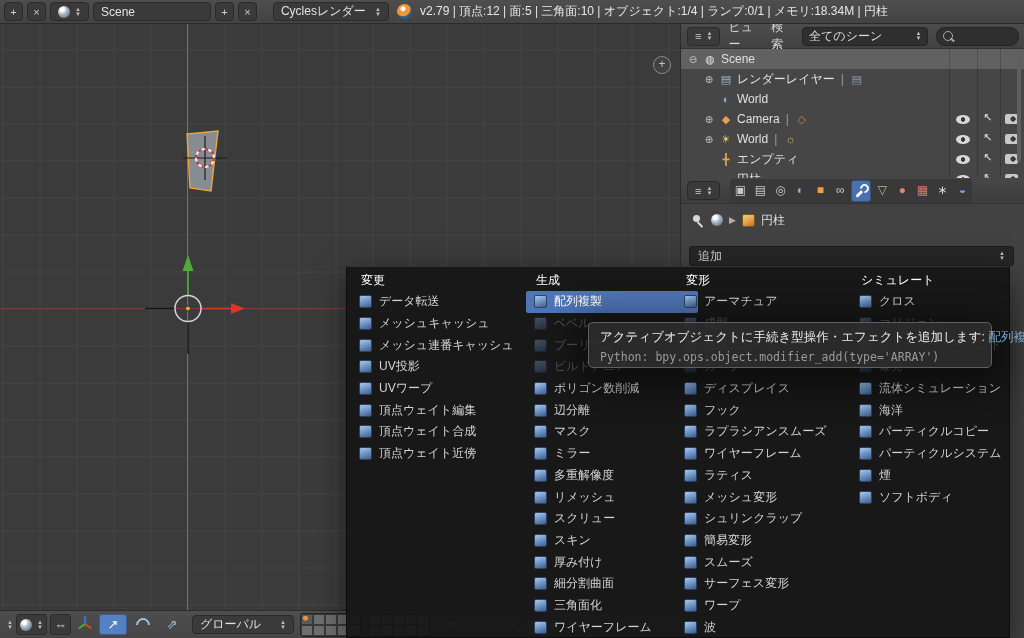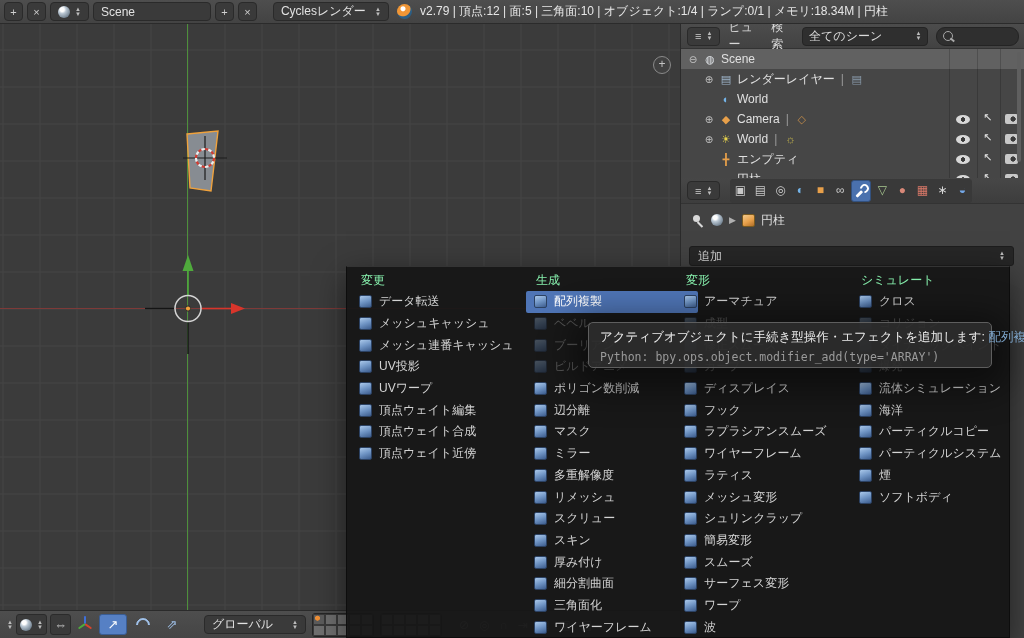--- a/index.html
+++ b/index.html
@@ -98,21 +98,21 @@
   .crumb-arrow{color:#b0b0b0;font-size:9px;}
   #add-button{left:8px;top:68px;width:325px;height:20px;background:#262626;border:1px solid #1d1d1d;border-radius:3px;
     display:flex;align-items:center;color:#d4d4d4;padding:0 8px;box-sizing:border-box;}
   #add-button .stepper{margin-left:auto;}
 
   
   #modifier-menu{left:346px;top:266px;width:664px;height:372px;background:rgba(22,22,22,0.93);
     border:1px solid #0d0d0d;border-top-color:#343434;box-sizing:border-box;z-index:50;
     box-shadow:0 10px 30px rgba(0,0,0,.5);}
   .menu-col{position:absolute;top:0;width:172px;}
-  .menu-title{height:24px;line-height:26px;padding-left:10px;color:#86efac;}
+  .menu-title{height:24px;line-height:26px;padding-left:10px;color:#ffffff;}
   .menu-item{height:21.7px;display:flex;align-items:center;gap:7px;padding-left:8px;color:#d4d4d4;border-radius:2px;}
   .menu-item.active{background:#4f75b6;color:#fff;}
   .menu-item.dimmed{opacity:.32;}
   .mi-icon{width:13px;height:13px;border-radius:2px;flex:0 0 13px;
     background:linear-gradient(160deg,#aac8ea 0%,#6f94c4 50%,#3d5d8e 100%);border:1px solid #2c4263;box-sizing:border-box;}
 
   
   #tooltip{left:588px;top:322px;width:404px;height:46px;background:rgba(44,44,44,0.93);border:1px solid #5e5e5e;
     border-radius:5px;z-index:60;box-sizing:border-box;padding:6px 11px;
     box-shadow:0 8px 34px 14px rgba(0,0,0,.45);}
@@ -196,21 +196,21 @@
           <i></i>
           <i></i>
           <i></i>
         </span>
     </span>
     <span class="bbtn active" style="width:20px;font-size:13px;">↗</span>
     <span class="bbtn" style="width:20px;">
       <span class="arc"></span>
     </span>
     <span class="bbtn" style="width:20px;font-size:13px;color:#9fc0e8;">⇗</span>
-    <span class="pill" style="margin-left:16px;width:86px;justify-content:space-between;background:#3a3a3a;">
+    <span class="pill" style="margin-left:4px;width:86px;justify-content:space-between;background:#3a3a3a;">
       <span>グローバル</span>
       <span class="stepper">
           <span>▲</span>
           <span>▼</span>
         </span>
     </span>
     <span class="layer-block" id="layer-block-1">
         <span class="layer-cell active-layer"></span>
         <span class="layer-cell"></span>
         <span class="layer-cell"></span>

